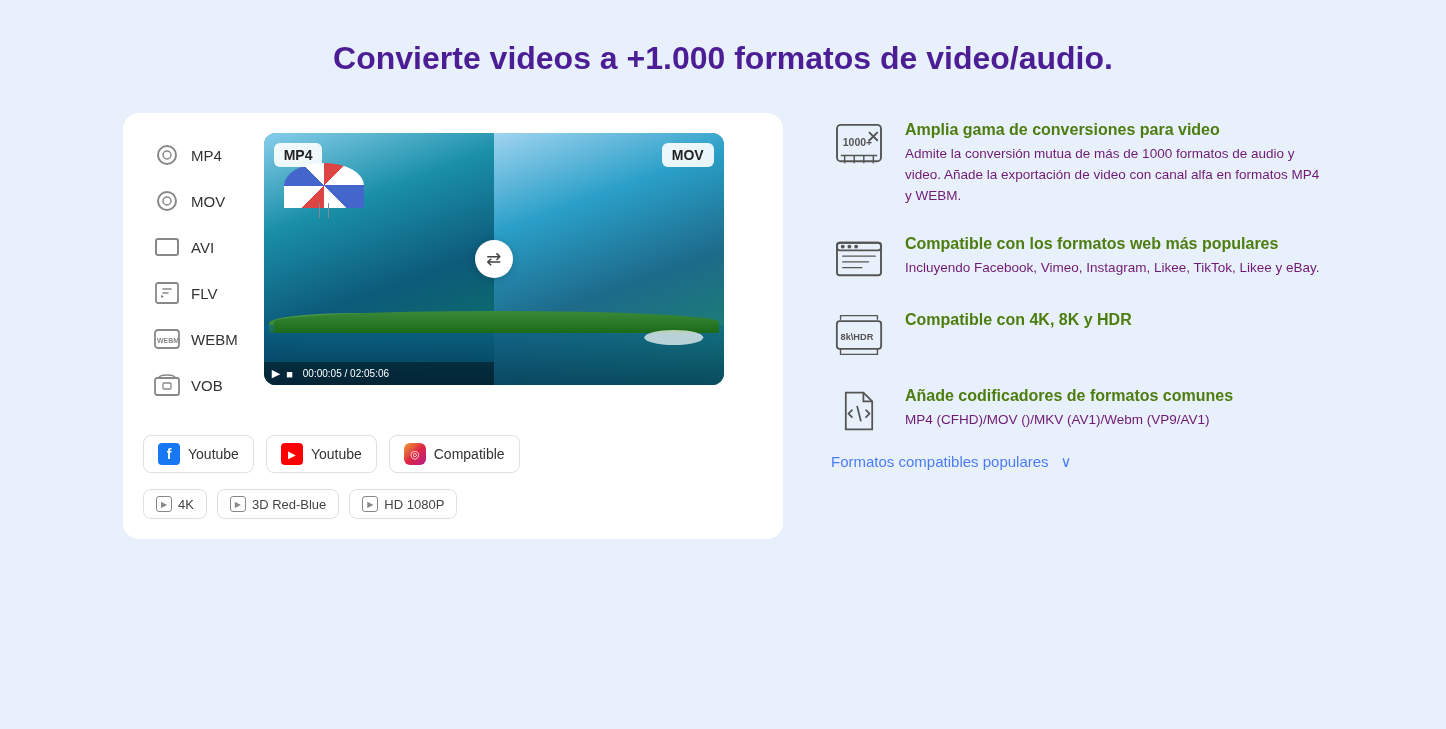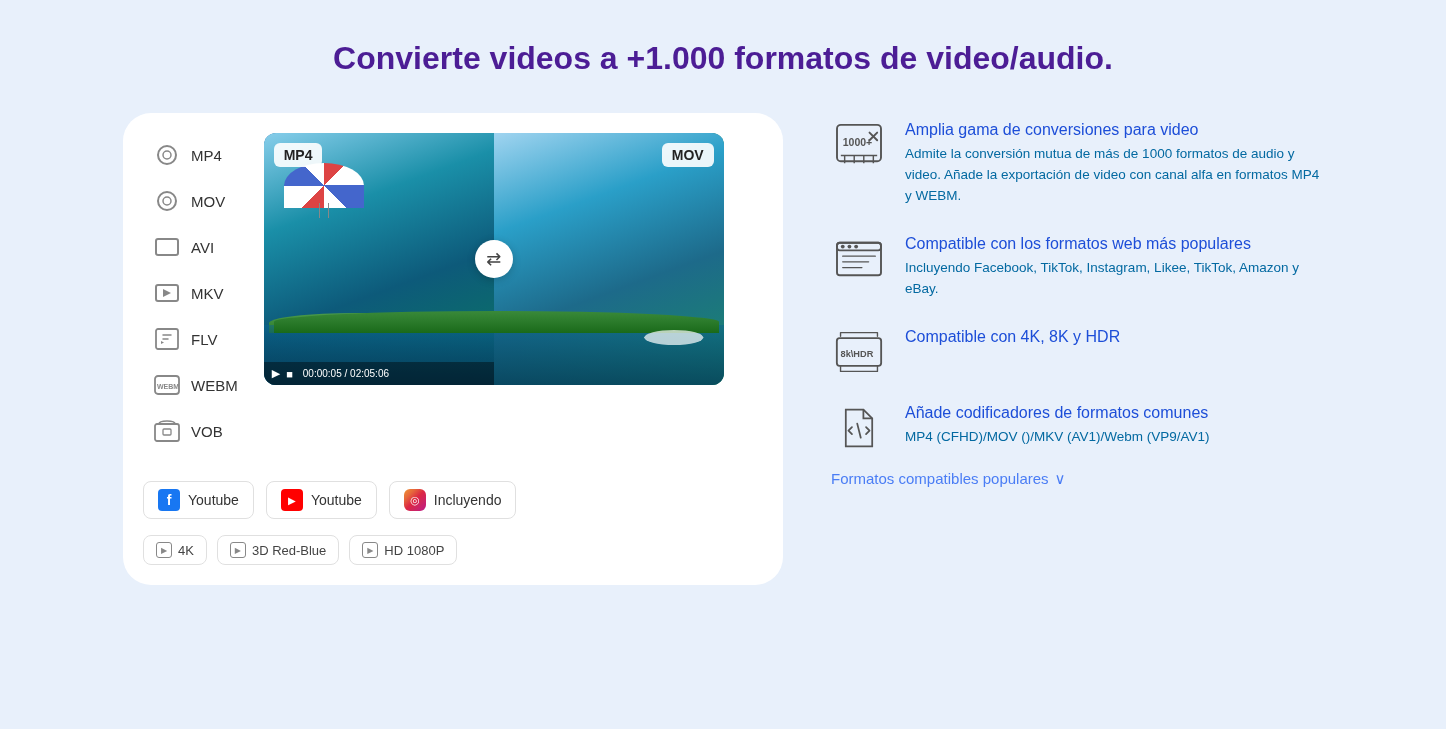--- a/index.html
+++ b/index.html
@@ -22,21 +22,21 @@
     .main-content {
       display: flex;
       gap: 48px;
       width: 100%;
       max-width: 1200px;
       align-items: flex-start;
     }
     
     .left-panel {
       background: #fff;
-      border-radius: 28px;
+      border-radius: 16px;
       display: flex;
       width: 660px;
       min-width: 500px;
       flex-shrink: 0;
       overflow: hidden;
       padding: 20px;
       flex-direction: column;
       gap: 16px;
     }
     .panel-inner {
@@ -294,33 +294,33 @@
       align-items: center;
       justify-content: center;
     }
     .feature-icon-box svg {
       width: 48px;
       height: 44px;
     }
     .feature-text {}
     .feature-title {
       font-size: 16px;
-      font-weight: 400;
-      color: #1d4ed8;
+      font-weight: 700;
+      color: #4d7c0f;
       margin-bottom: 5px;
     }
     .feature-desc {
       font-size: 13.5px;
-      color: #0369a1;
+      color: #701a75;
       line-height: 1.55;
     }
     .formats-link {
       display: flex;
       align-items: center;
-      gap: 6px;
+      gap: 12px;
       color: #4a7df5;
       font-size: 15px;
       font-weight: 500;
       cursor: pointer;
       margin-top: -10px;
     }
   </style>
 </head>
 <body>
 
@@ -355,29 +355,20 @@
 
         <div class="format-item">
           <div class="format-icon">
             <svg width="24" height="18" viewBox="0 0 24 18" fill="none">
               <rect x="1" y="1" width="22" height="16" rx="2" stroke="#888" stroke-width="2"></rect>
             </svg>
           </div>
           <span>AVI</span>
         </div>
 
-        <div class="format-item">
-          <div class="format-icon">
-            <svg width="24" height="18" viewBox="0 0 24 18" fill="none">
-              <rect x="1" y="1" width="22" height="16" rx="2" stroke="#888" stroke-width="2"></rect>
-              <polygon points="8,5 16,9 8,13" fill="#888"></polygon>
-            </svg>
-          </div>
-          <span>MKV</span>
-        </div>
 
         <div class="format-item">
           <div class="format-icon">
             <svg width="24" height="22" viewBox="0 0 24 22" fill="none">
               <rect x="1" y="1" width="22" height="20" rx="2" stroke="#888" stroke-width="1.8"></rect>
               <path d="M8 7 L16 7 M8 11 L13 11" stroke="#888" stroke-width="1.5" stroke-linecap="round"></path>
               <polygon points="6,16 6,13 9,14.5" fill="#888"></polygon>
             </svg>
           </div>
           <span>FLV</span>
@@ -445,21 +436,21 @@
       <div class="social-btn">
         <div class="fb-icon">f</div>
         <span>Youtube</span>
       </div>
       <div class="social-btn">
         <div class="yt-icon">▶</div>
         <span>Youtube</span>
       </div>
       <div class="social-btn">
         <div class="ig-icon">◎</div>
-        <span>Incluyendo</span>
+        <span>Compatible</span>
       </div>
     </div>
 
     <div class="resolution-badges">
       <div class="res-badge">
         <div class="res-play">▶</div>
         <span>4K</span>
       </div>
       <div class="res-badge">
         <div class="res-play">▶</div>
@@ -497,21 +488,21 @@
           <rect x="2" y="6" width="46" height="34" rx="3" stroke="#555" stroke-width="2"></rect>
           <rect x="2" y="6" width="46" height="8" rx="3" fill="none" stroke="#555" stroke-width="2"></rect>
           <circle cx="8" cy="10" r="2" fill="#555"></circle>
           <circle cx="15" cy="10" r="2" fill="#555"></circle>
           <circle cx="22" cy="10" r="2" fill="#555"></circle>
           <path d="M8 20 L42 20 M8 26 L35 26 M8 32 L28 32" stroke="#555" stroke-width="1.5" stroke-linecap="round"></path>
         </svg>
       </div>
       <div class="feature-text">
         <div class="feature-title">Compatible con los formatos web más populares</div>
-        <div class="feature-desc">Incluyendo Facebook, TikTok, Instagram, Likee, TikTok, Amazon y eBay.</div>
+        <div class="feature-desc">Incluyendo Facebook, Vimeo, Instagram, Likee, TikTok, Likee y eBay.</div>
       </div>
     </div>
 
     <div class="feature-item">
       <div class="feature-icon-box">
         <svg viewBox="0 0 52 46" fill="none" xmlns="http://www.w3.org/2000/svg">
           <rect x="2" y="8" width="48" height="30" rx="3" stroke="#555" stroke-width="2"></rect>
           <text x="6" y="28" font-size="10" font-weight="700" fill="#555">8k\HDR</text>
           <path d="M6 6 L6 2 M46 6 L46 2 M6 2 L46 2" stroke="#555" stroke-width="1.5" stroke-linecap="round"></path>
           <path d="M6 38 L6 44 M46 38 L46 44 M6 44 L46 44" stroke="#555" stroke-width="1.5" stroke-linecap="round"></path>

